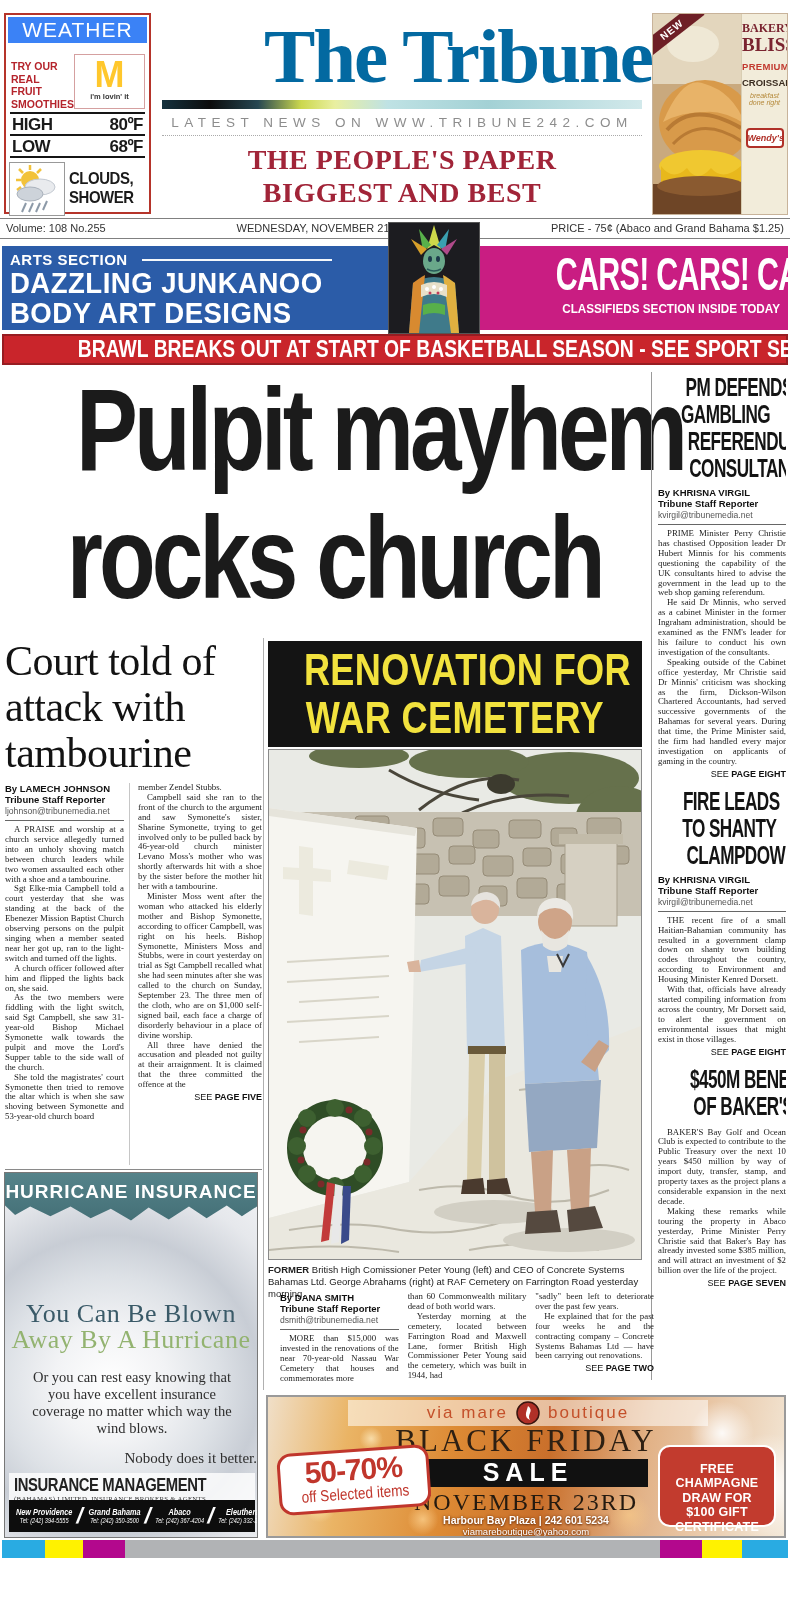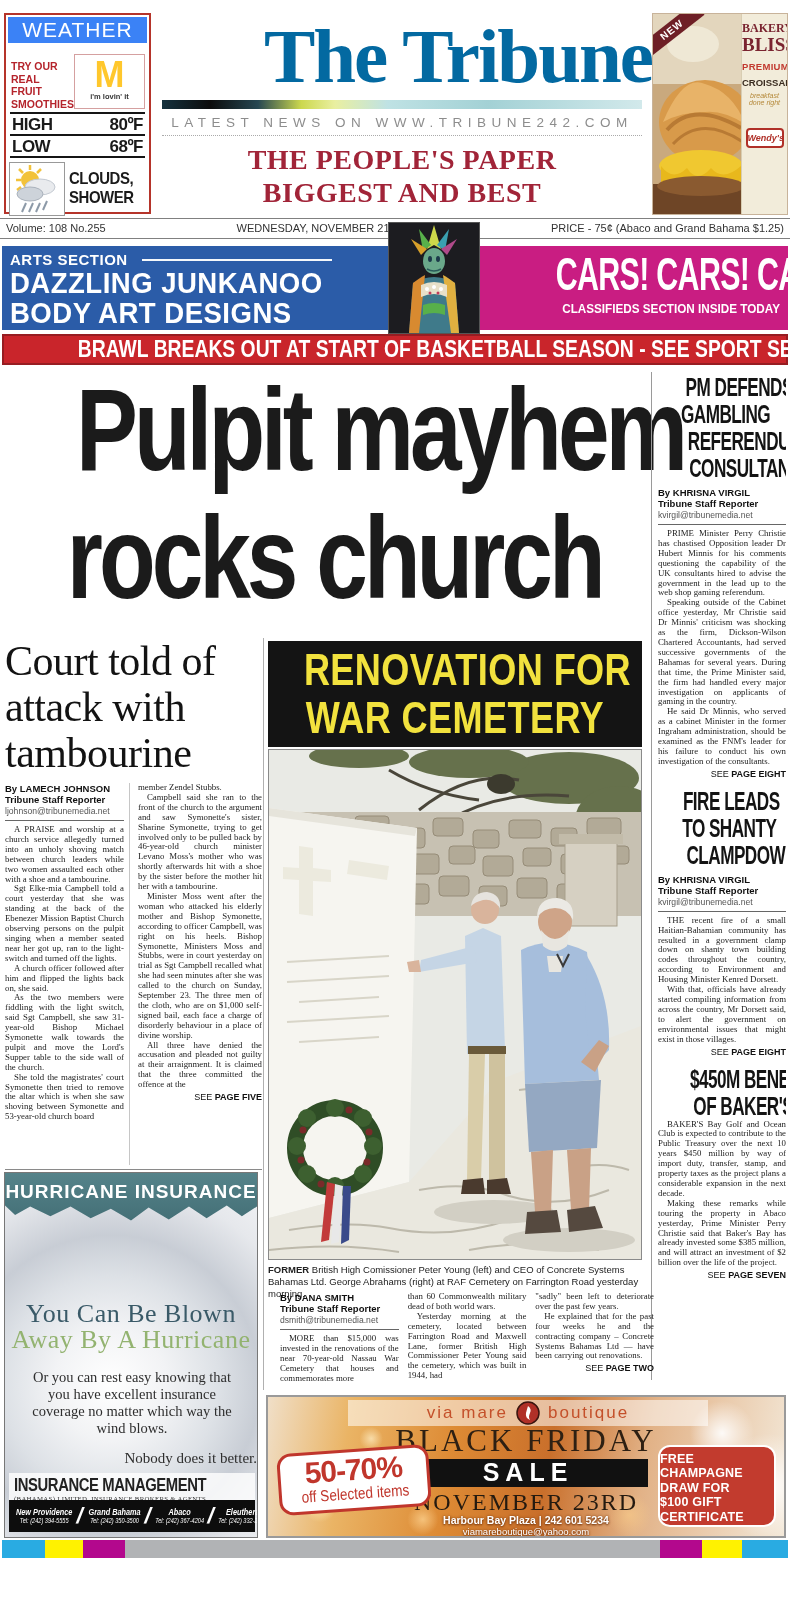--- a/index.html
+++ b/index.html
@@ -131,21 +131,21 @@
 .bq-brand{position:absolute;left:80px;top:3px;width:360px;height:26px;background:rgba(255,255,255,.55);display:flex;align-items:center;justify-content:center;gap:8px}
 .bq-brand .bt{color:#c4502a;font-size:17px;letter-spacing:2px}
 .bq-title{position:absolute;left:0;top:28px;width:100%;text-align:center;font-family:"Liberation Serif",serif;font-size:31px;line-height:32px;color:#2e2013;letter-spacing:3px}
 .bq-salebar{position:absolute;left:140px;top:62px;width:240px;height:28px;background:#111;color:#fff;text-align:center;font-weight:bold;font-size:25px;line-height:27px;letter-spacing:6px}
 .bq-date{position:absolute;left:0;top:92px;width:100%;text-align:center;font-family:"Liberation Serif",serif;font-size:24px;color:#241a10;letter-spacing:2px}
 .bq-c1{position:absolute;left:0;top:117px;width:100%;text-align:center;font-weight:bold;font-size:10.5px;color:#fff;text-shadow:0 1px 2px #7a3a10,0 0 3px #7a3a10}
 .bq-c2{position:absolute;left:0;top:129px;width:100%;text-align:center;font-weight:normal;font-size:9.5px;color:#fff;text-shadow:0 1px 2px #7a3a10,0 0 3px #7a3a10}
 .bq-disc{position:absolute;left:10px;top:52px;width:152px;height:62px;background:#fff;border:3px solid #c0362c;border-radius:14px;transform:rotate(-4deg);color:#c0362c;text-align:center;padding-top:3px}
 .bq-disc-top{font-weight:bold;font-size:30px;line-height:30px;letter-spacing:-1px}
 .bq-disc-bot{font-size:16px;line-height:17px;display:inline-block;transform:scaleX(0.85);white-space:nowrap}
-.bq-champ{position:absolute;right:8px;top:48px;width:118px;height:82px;background:#c23b2e;border:2px solid #fff;border-radius:12px;color:#fff;font-weight:bold;font-size:12.5px;line-height:14.4px;text-align:left;padding-top:5px;white-space:pre-line;letter-spacing:0.2px}
+.bq-champ{position:absolute;right:8px;top:48px;width:118px;height:82px;background:#c23b2e;border:2px solid #fff;border-radius:12px;color:#fff;font-weight:bold;font-size:12.5px;line-height:14.4px;text-align:center;padding-top:15px;white-space:pre-line;letter-spacing:0.2px}
 
 
 .regbar{position:absolute;top:1540px;height:18px}
 
 
 </style>
 </head>
 <body>
 
 <div id="page">
@@ -294,22 +294,22 @@
         <span>CONSULTANTS</span>
       </div>
       <div class="byline">
         <span>By KHRISNA VIRGIL</span><br>
         <span>Tribune Staff Reporter</span>
         <span class="email">kvirgil@tribunemedia.net</span>
       </div>
       <div class="byline-rule"></div>
       <div class="body-text">
         <p>PRIME Minister Perry Christie has chastised Opposition leader Dr Hubert Minnis for his comments questioning the capability of the UK consultants hired to advise the government in the lead up to the web shop gaming referendum.</p>
+        <p>He said Dr Minnis, who served as a cabinet Minister in the former Ingraham administration, should be examined as the FNM's leader for his failure to conduct his own investigation of the consultants.</p>
         <p>Speaking outside of the Cabinet office yesterday, Mr Christie said Dr Minnis' criticism was shocking as the firm, Dickson-Wilson Chartered Accountants, had served successive governments of the Bahamas for several years. During that time, the Prime Minister said, the firm had handled every major investigation on applicants of gaming in the country.</p>
-        <p>He said Dr Minnis, who served as a cabinet Minister in the former Ingraham administration, should be examined as the FNM's leader for his failure to conduct his own investigation of the consultants.</p>
       </div>
       <div class="see"><span>SEE</span> <b>PAGE EIGHT</b></div>
     </div>
 
     <div class="story">
       <div class="rc-head">
         <span>FIRE LEADS</span><br>
         <span>TO SHANTY</span><br>
         <span>CLAMPDOWN</span>
       </div>
@@ -324,21 +324,21 @@
         <p>With that, officials have already started compiling information from across the country, Mr Dorsett said, to alert the government on environmental issues that might exist in those villages.</p>
       </div>
       <div class="see"><span>SEE</span> <b>PAGE EIGHT</b></div>
     </div>
 
     <div class="story">
       <div class="rc-head">
         <span>$450M BENEFIT</span><br>
         <span>OF BAKER'S BAY</span>
       </div>
-      <div class="body-text" style="margin-top:0">
+      <div class="body-text" style="margin-top:8px">
         <p>BAKER'S Bay Golf and Ocean Club is expected to contribute to the Public Treasury over the next 10 years $450 million by way of import duty, transfer, stamp, and property taxes as the project plans a considerable expansion in the next decade.</p>
         <p>Making these remarks while touring the property in Abaco yesterday, Prime Minister Perry Christie said that Baker's Bay has already invested some $385 million, and will attract an investment of $2 billion over the life of the project.</p>
       </div>
       <div class="see"><span>SEE</span> <b>PAGE SEVEN</b></div>
     </div>
   </div>
 
   <div class="abs" id="court">
     <div class="court-hl">
       <div>Court told of</div>

